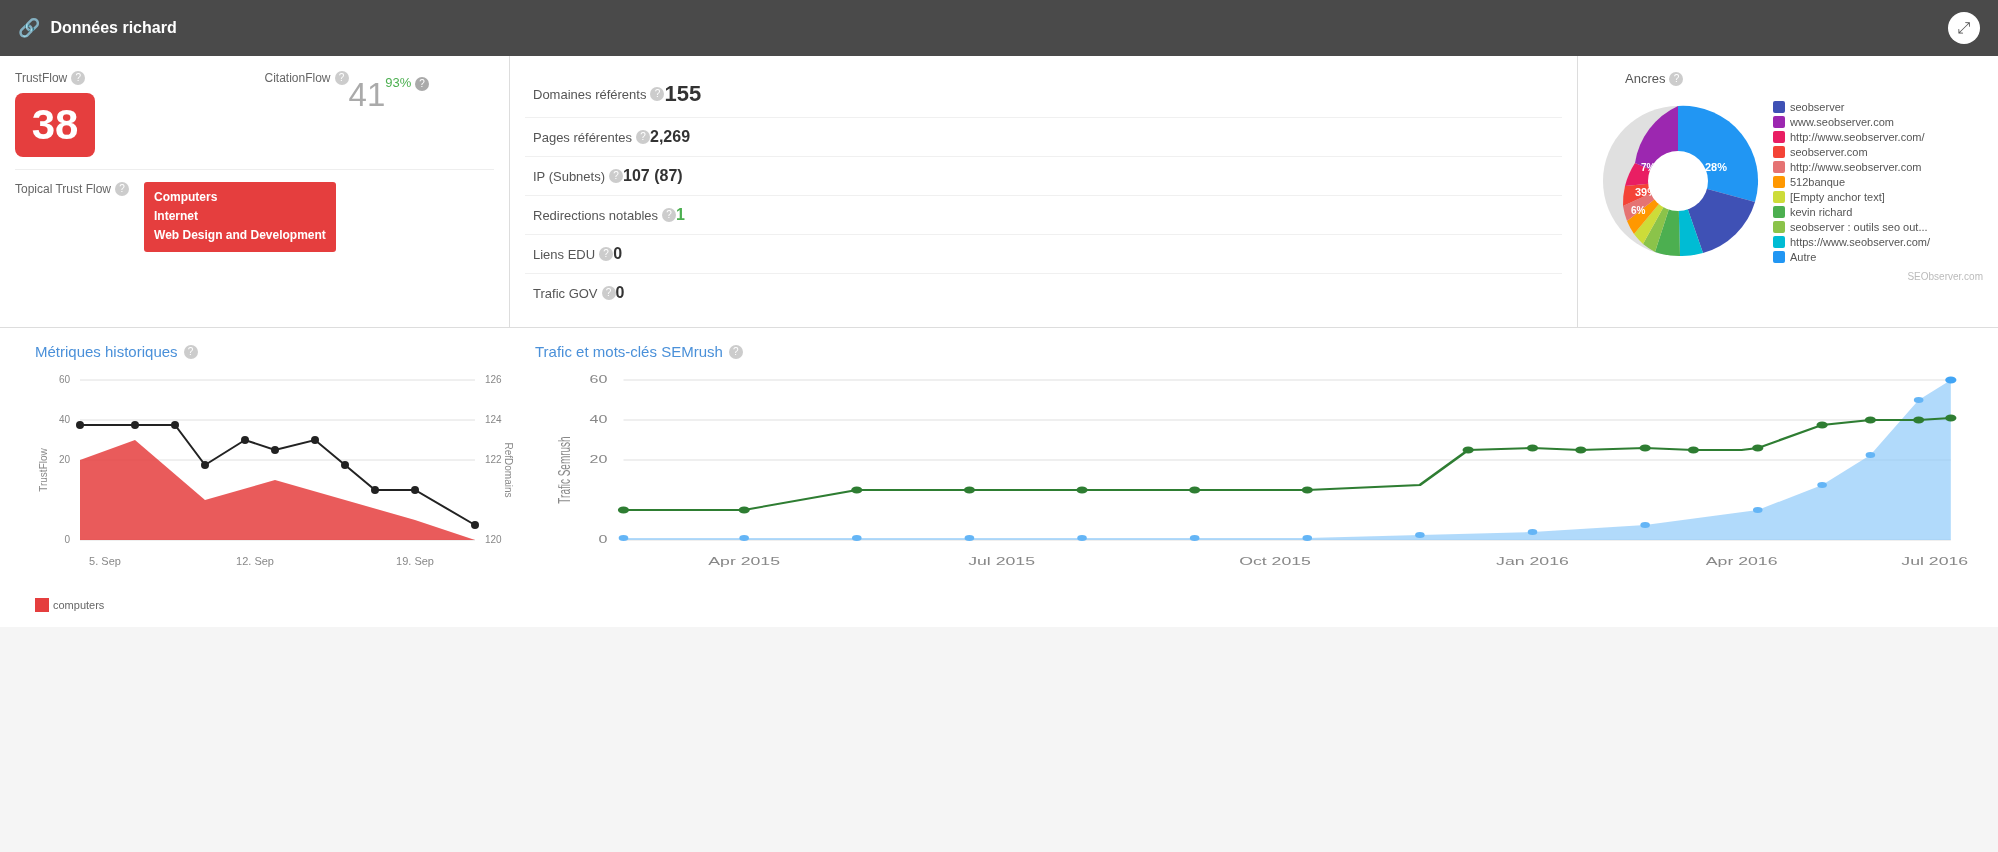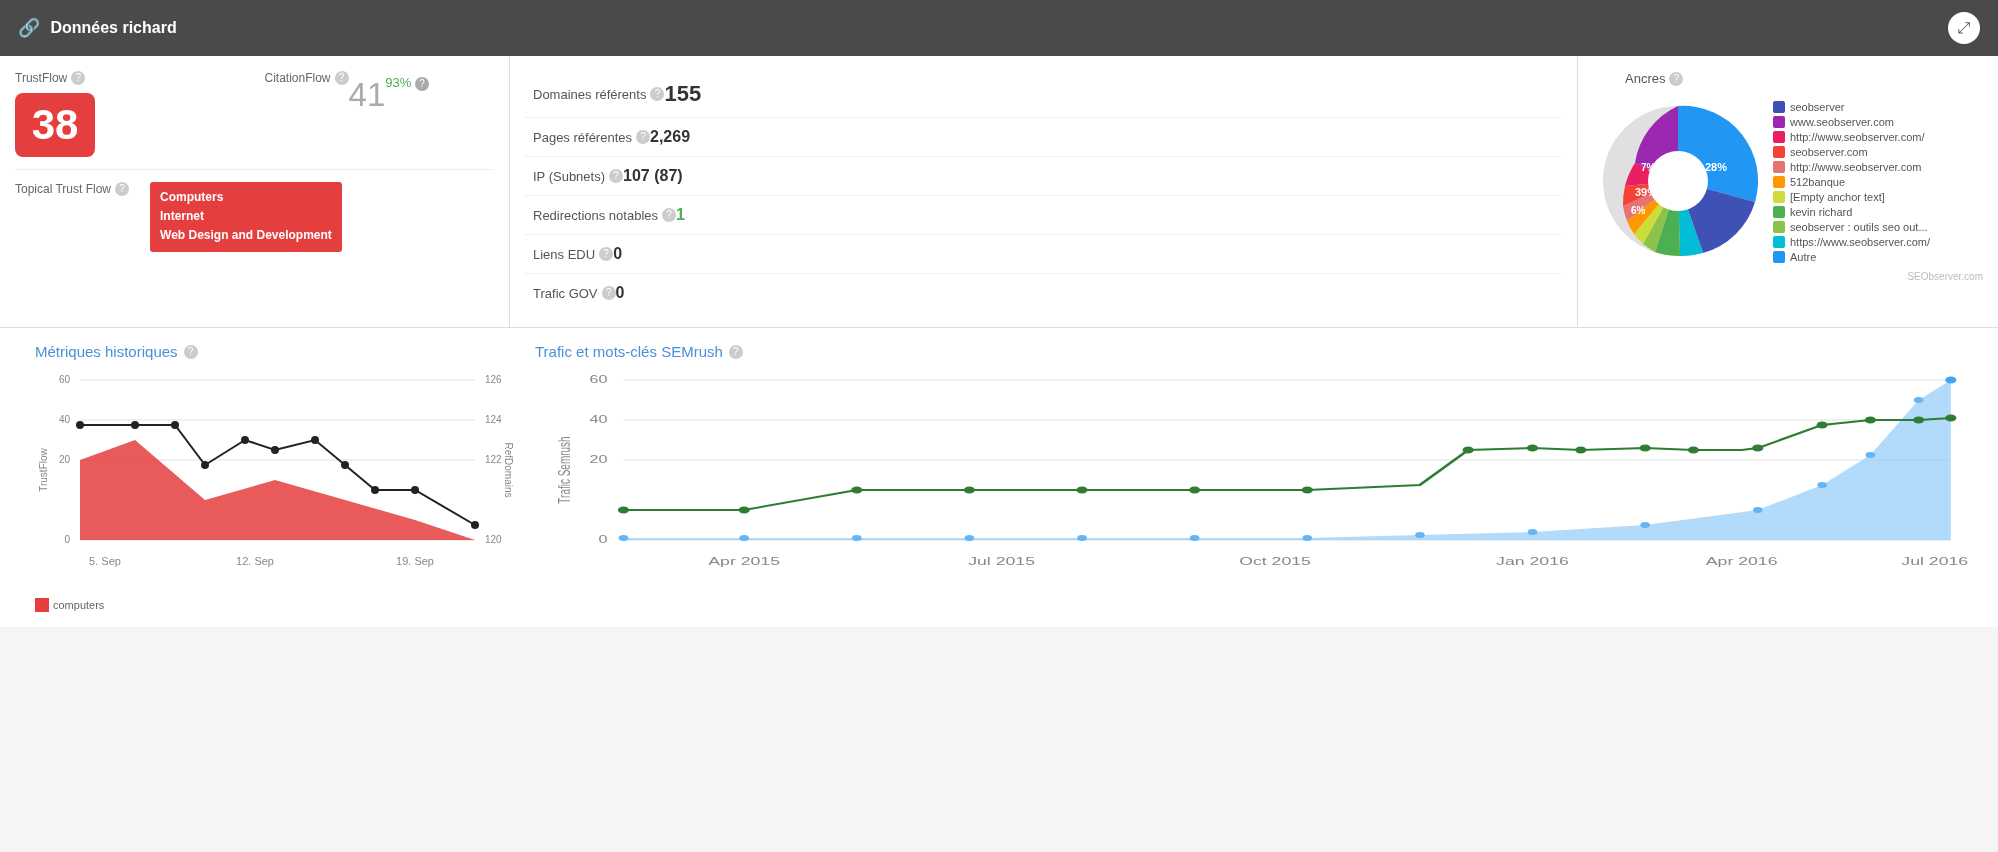--- a/index.html
+++ b/index.html
@@ -103,21 +103,21 @@
       margin-top: 5px;
     }
     .pct-label {
       color: #4caf50;
       font-size: 13px;
       margin-top: 4px;
     }
     .topical-row {
       display: flex;
       align-items: flex-start;
-      gap: 21px;
+      gap: 15px;
     }
     .topical-label {
       color: #666;
       font-size: 12px;
       display: flex;
       align-items: center;
       gap: 4px;
       white-space: nowrap;
     }
     .topical-badge {

